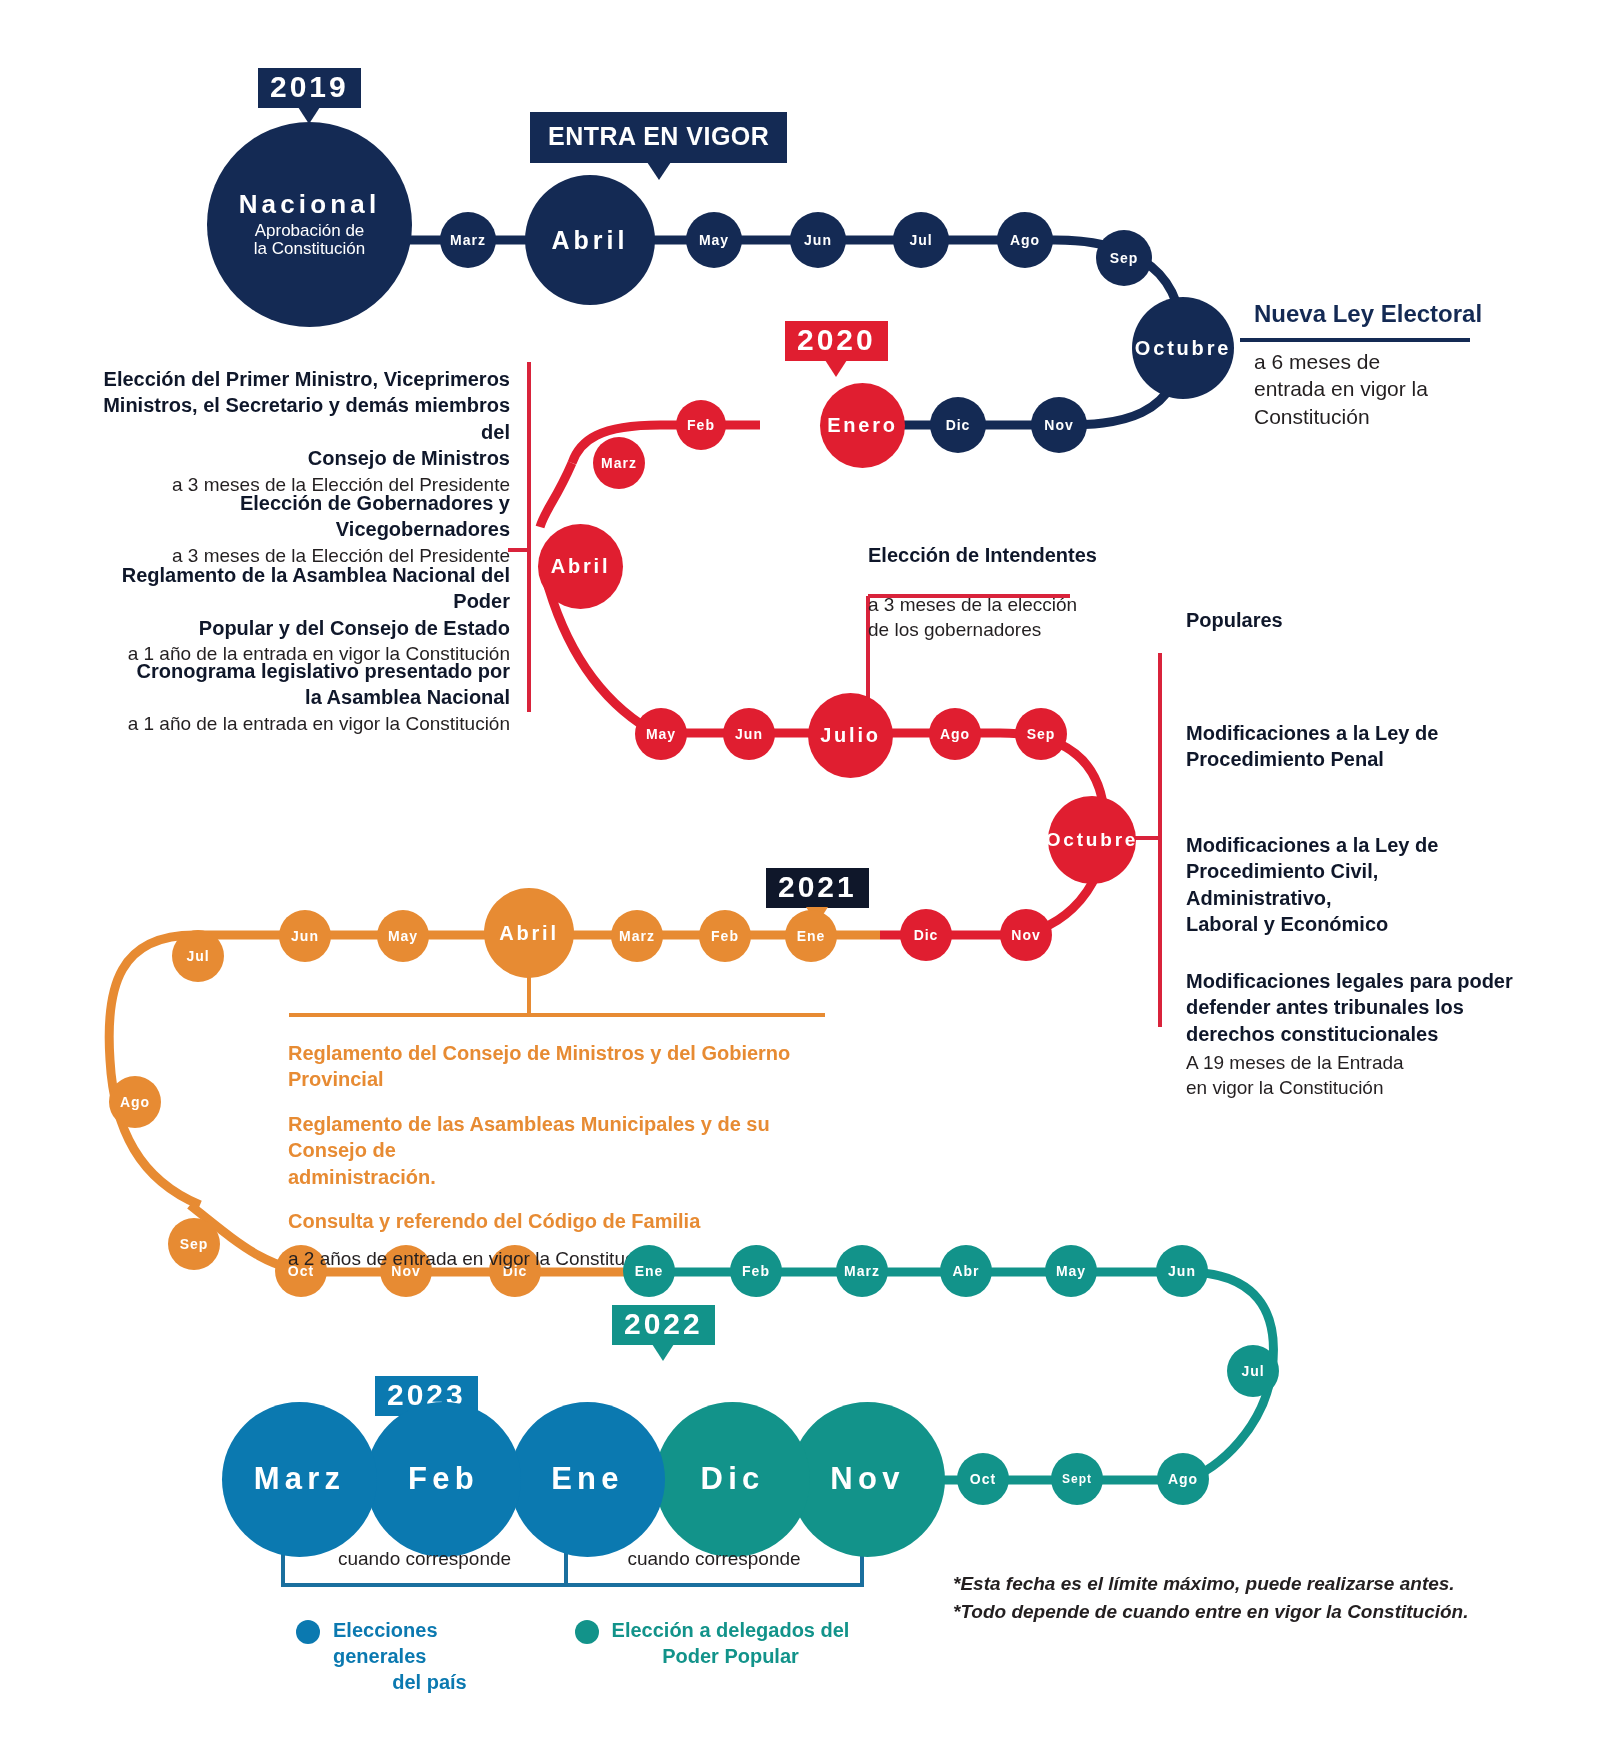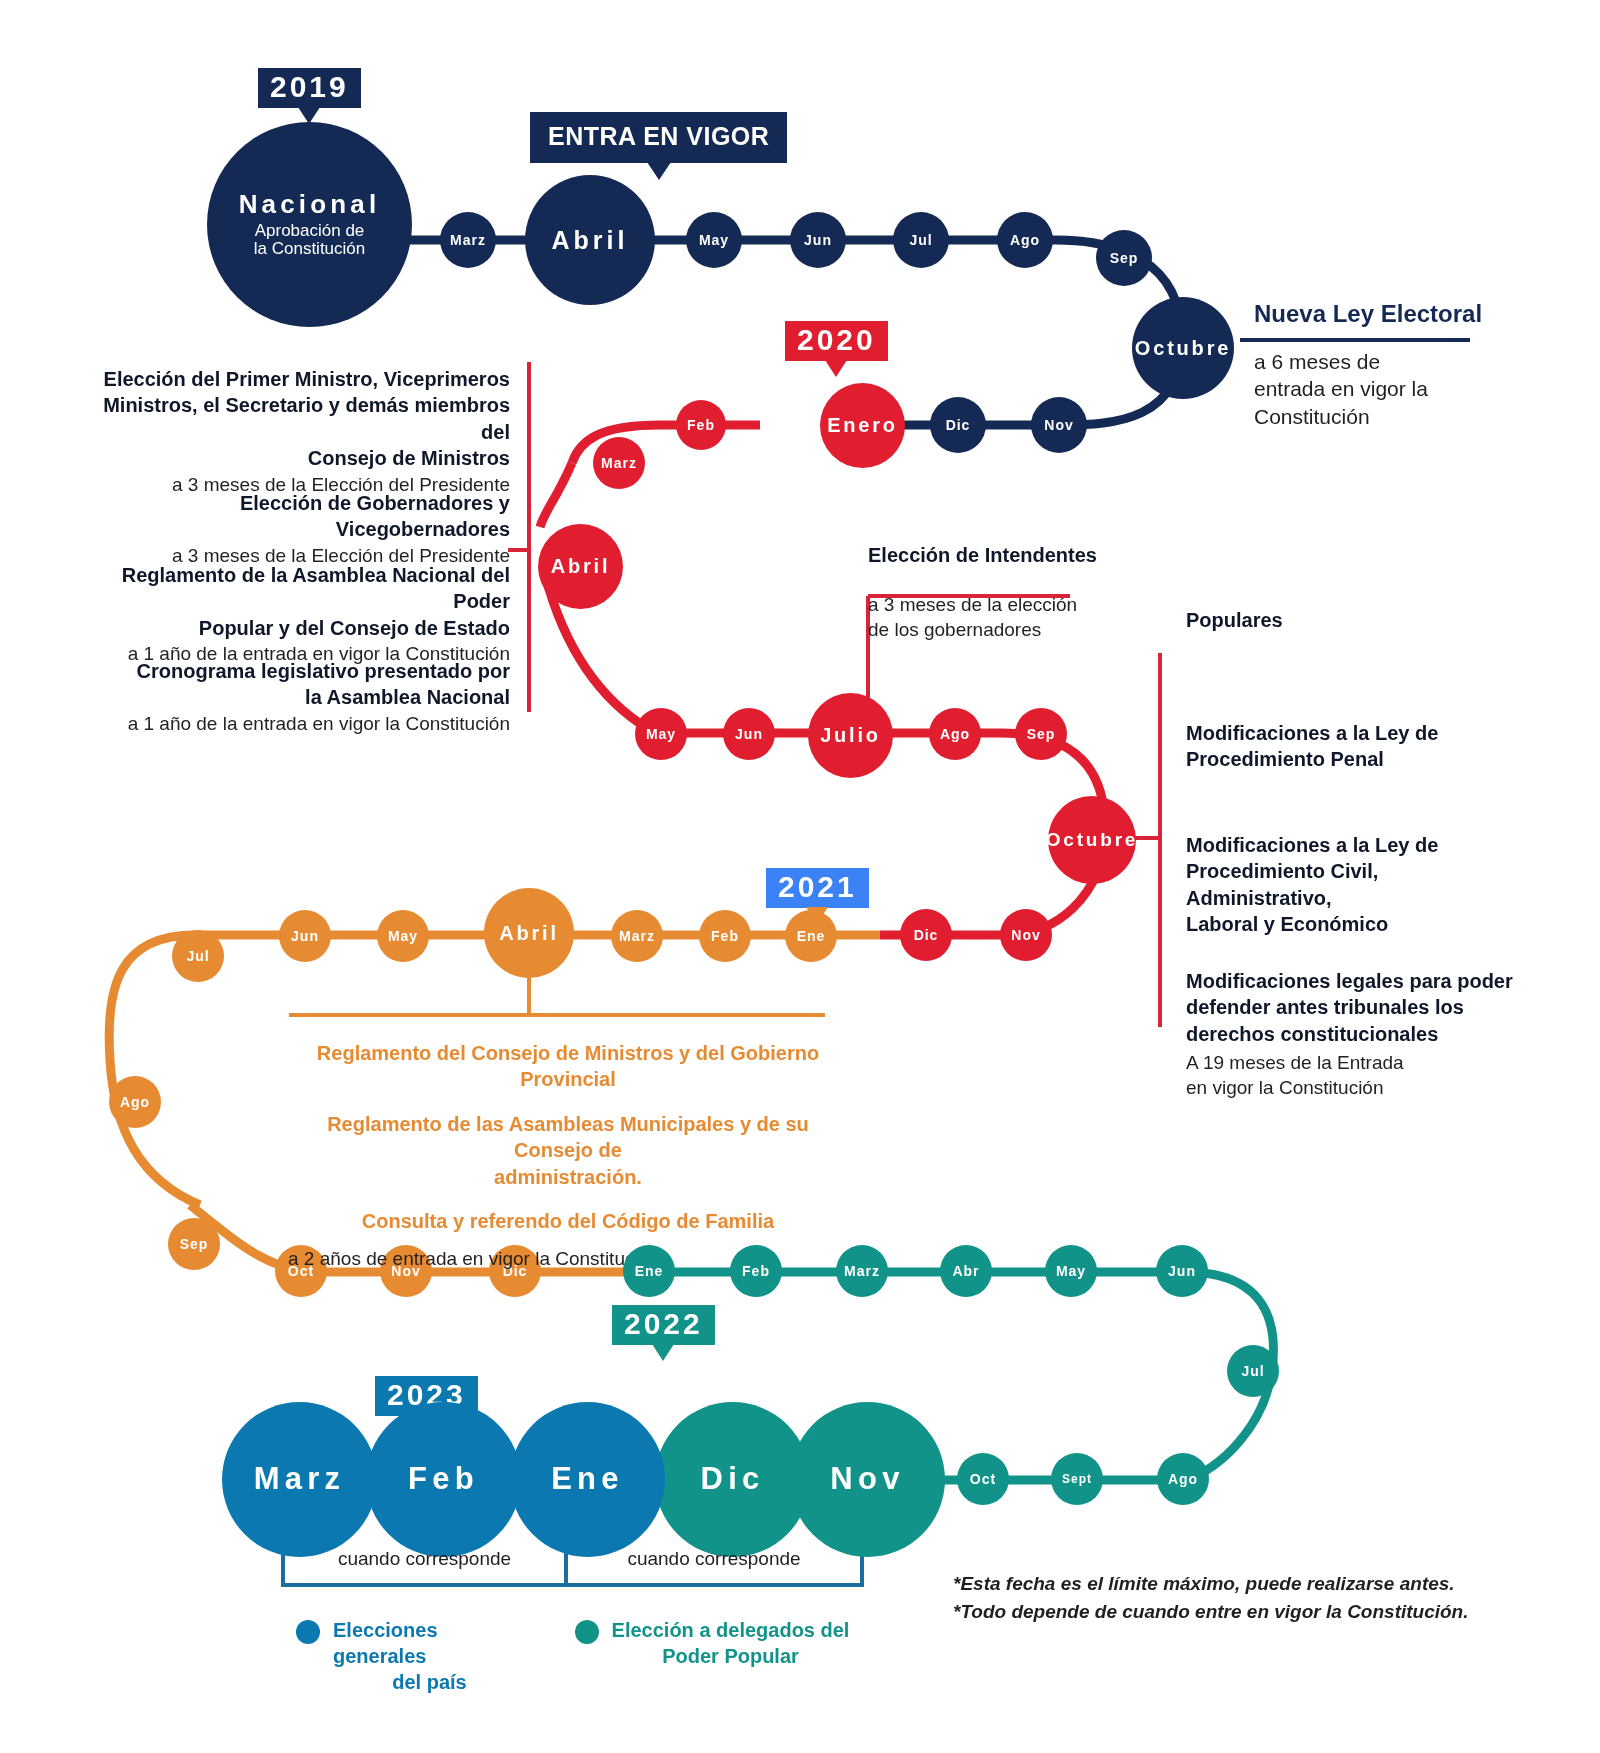--- a/index.html
+++ b/index.html
@@ -24,36 +24,36 @@
   .lg{font-size:25px;letter-spacing:.16em;}
   .xl{font-size:31px;letter-spacing:.17em;}
 
   
   .yeartag{position:absolute;color:#fff;font-weight:bold;font-size:30px;letter-spacing:.1em;
            padding:4px 12px 6px 12px;box-sizing:border-box;line-height:1;}
   .yeartag .pointer{position:absolute;left:50%;margin-left:-11px;bottom:-16px;width:0;height:0;
            border-left:11px solid transparent;border-right:11px solid transparent;}
   .yt-navy{background:#142a54;} .yt-navy .pointer{border-top:17px solid #142a54;}
   .yt-red{background:#e01e30;} .yt-red .pointer{border-top:17px solid #e01e30;}
-  .yt-orange{background:#3b82f6;} .yt-orange .pointer{border-top:17px solid #e78b33;}
+  .yt-orange{background:#0f172a;} .yt-orange .pointer{border-top:17px solid #e78b33;}
   .yt-teal{background:#12938a;} .yt-teal .pointer{border-top:17px solid #12938a;}
   .yt-blue{background:#0b79b0;margin-top:36px;} .yt-blue .pointer{border-top:17px solid #0b79b0;}
 
   
   .banner{position:absolute;background:#142a54;color:#fff;font-weight:bold;font-size:25px;
           letter-spacing:.02em;padding:12px 18px 14px 18px;box-sizing:border-box;line-height:1;}
   .banner .pointer{position:absolute;left:50%;margin-left:-12px;bottom:-17px;width:0;height:0;
           border-left:12px solid transparent;border-right:12px solid transparent;
           border-top:18px solid #142a54;}
 
   
   .tblk{position:absolute;box-sizing:border-box;}
   .ttl{font-weight:bold;font-size:20px;line-height:1.32;}
   .desc{font-size:19px;line-height:1.32;color:#231f20;font-weight:normal;}
-  .c-navy{color:#142a54;} .c-red{color:#0f172a;} .c-orange{color:#e78b33;text-align:center;}
+  .c-navy{color:#142a54;} .c-red{color:#0f172a;} .c-orange{color:#e78b33;}
   .ralign{text-align:right;} .lalign{text-align:left;}
 
   .legend{position:absolute;display:flex;align-items:flex-start;gap:13px;justify-content:center;}
   .legdot{width:24px;height:24px;border-radius:50%;flex:none;margin-top:3px;}
   .legtxt{font-weight:bold;font-size:20px;line-height:1.3;}
 
   .foot{position:absolute;font-style:italic;font-weight:bold;font-size:19px;line-height:1.45;color:#231f20;}
   .cc{position:absolute;font-size:19px;color:#231f20;}
 </style>
 </head>

